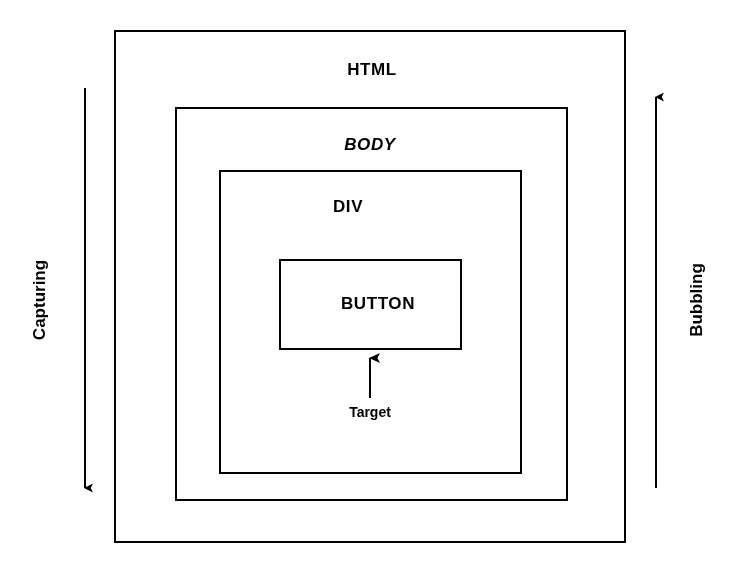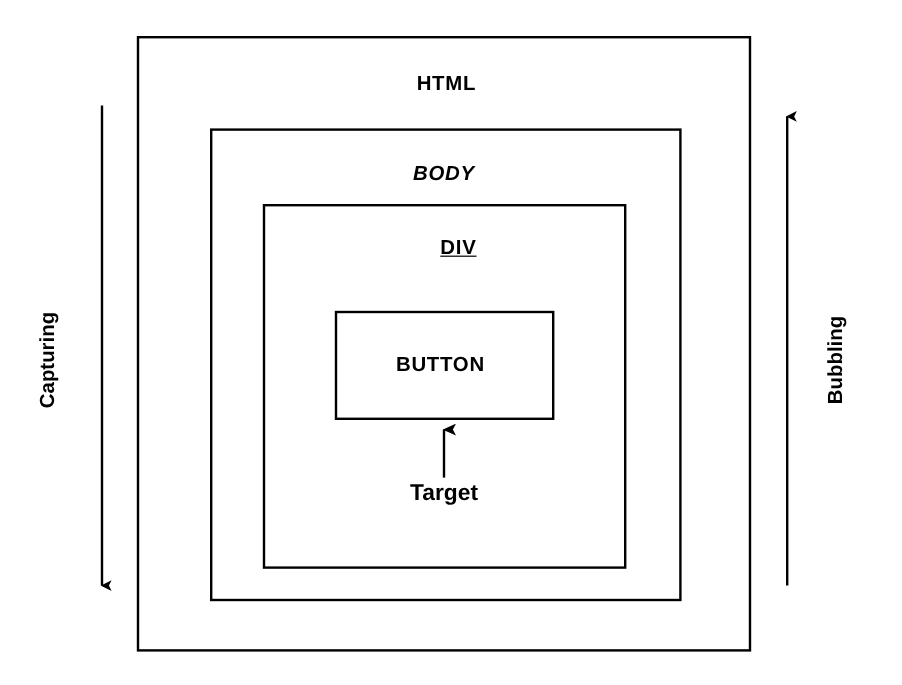--- a/index.html
+++ b/index.html
@@ -32,31 +32,31 @@
     position: absolute;
     font-weight: bold;
     font-size: 17px;
     color: #000000;
     letter-spacing: 0.6px;
     white-space: nowrap;
     transform: translate(-50%, -50%);
   }
   #label-html   { left: 372px; top: 70px;  }
   #label-body   { left: 370px; top: 145px; font-style: italic; }
-  #label-div    { left: 382px; top: 207px; text-decoration: underline; }
-  #label-button { left: 367px; top: 304px; }
+  #label-div    { left: 348px; top: 207px; }
+  #label-button { left: 378px; top: 304px; }
 
   
   #target-label {
     position: absolute;
     left: 370px;
     top: 412px;
     transform: translate(-50%, -50%);
     font-weight: bold;
-    font-size: 19px;
+    font-size: 14px;
     color: #000000;
     white-space: nowrap;
   }
 
   
   .phase-arrow-svg {
     position: absolute;
     top: 0;
     left: 0;
     width: 752px;

